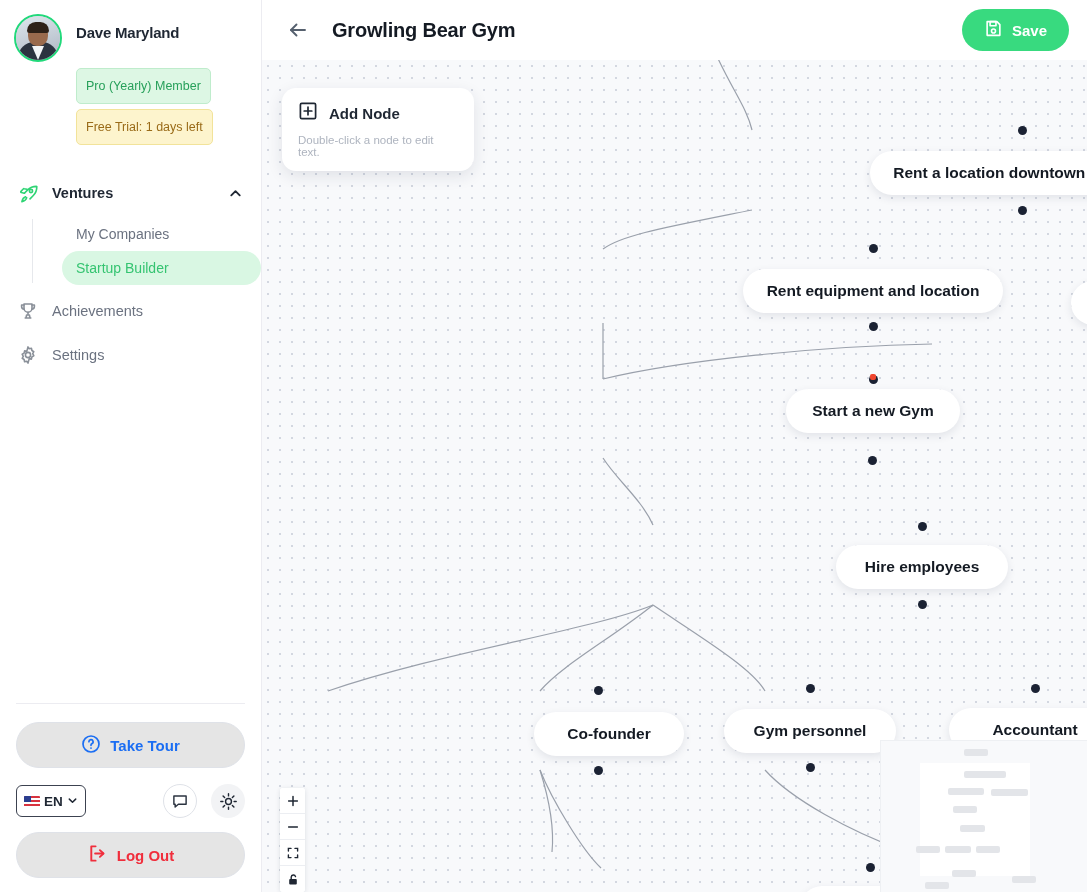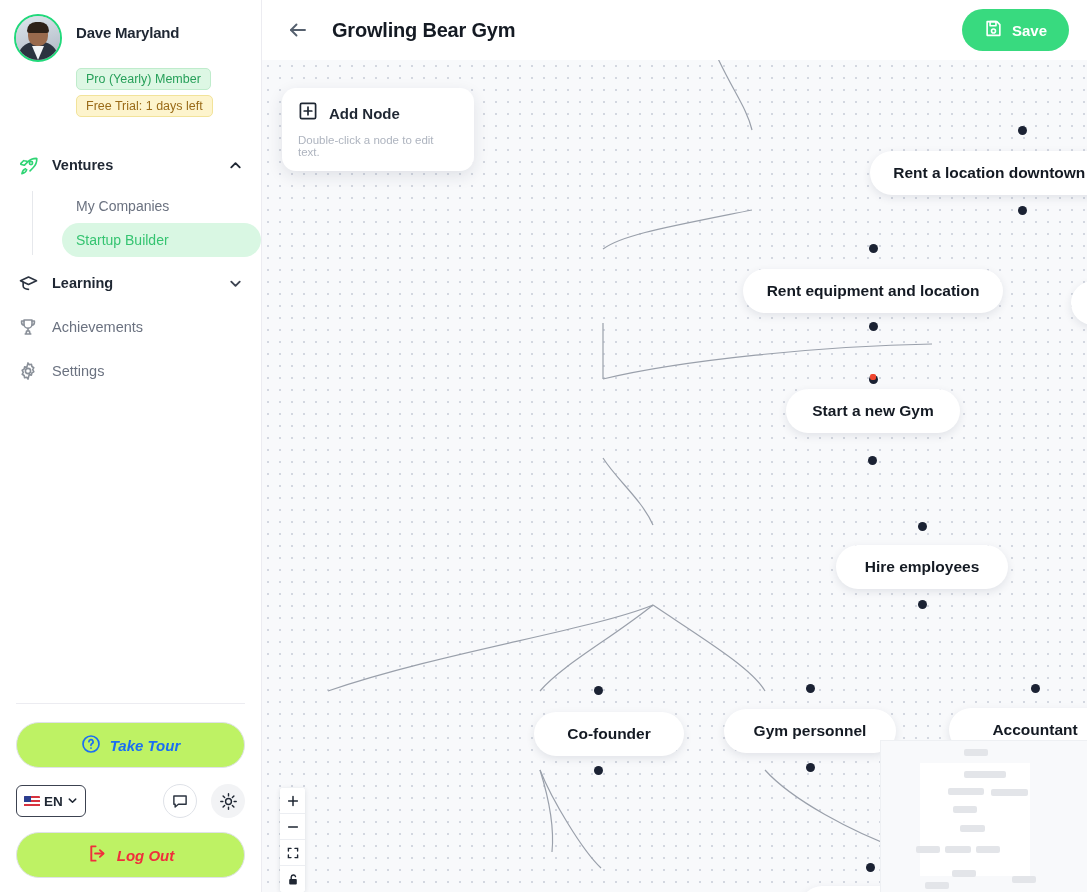--- a/index.html
+++ b/index.html
@@ -31,21 +31,21 @@
     transform: translateX(-50%); border-radius: 11px 11px 3px 3px; background: #2e2118; }
   .avatar .body { position: absolute; left: 50%; bottom: 0; width: 40px; height: 18px;
     transform: translateX(-50%); border-radius: 16px 16px 0 0; background: #2b3340; }
   .avatar .shirt { position: absolute; left: 50%; bottom: 0; width: 12px; height: 14px;
     transform: translateX(-50%); background: #f2f4f7; clip-path: polygon(50% 100%,0 0,100% 0); }
   .profile-name {
     margin-left: 14px; margin-top: 10px;
     font-size: 15px; font-weight: 700; color: #1f2733; letter-spacing: -0.2px; text-align: right;
   }
   .badges { padding: 6px 0 0 76px; display: flex; flex-direction: column; align-items: flex-start; gap: 5px; }
-  .badge { font-size: 12.5px; padding: 3px 9px; border-radius: 5px; white-space: nowrap; }
+  .badge { font-size: 12.5px; padding: 10px 9px; border-radius: 5px; white-space: nowrap; }
   .badge-pro { background: #ddf7e4; color: #27a05a; border: 1px solid #bfeccc; }
   .badge-trial { background: #fdf4cd; color: #9a6b18; border: 1px solid #f2e39a; }
 
   .nav { margin-top: 26px; }
   .nav-item {
     display: flex; align-items: center; height: 44px;
     padding: 0 18px; cursor: pointer; position: relative;
   }
   .nav-item .ico { width: 30px; flex: 0 0 30px; display: flex; align-items: center; justify-content: flex-start; }
   .nav-label { font-size: 14.5px; color: #6b7280; margin-left: 4px; }
@@ -61,21 +61,21 @@
     margin-left: 14px; height: 34px; display: flex; align-items: center;
     padding: 0 14px; border-radius: 17px; font-size: 14px; color: #6b7280; cursor: pointer;
   }
   .sub-item.selected { background: #d9f7e3; color: #35c471; }
 
   .sidebar-bottom { margin-top: auto; padding: 0 16px 14px; }
   .divider { height: 1px; background: #ececf1; margin: 0 0 18px; }
   .btn-outline {
     height: 46px; border: 1px solid #dfe2e8; border-radius: 23px;
     display: flex; align-items: center; justify-content: center; gap: 9px;
-    font-size: 15px; font-weight: 700; cursor: pointer; background: #bef264; font-style: italic;
+    font-size: 15px; font-weight: 700; cursor: pointer; background: #e5e5e5;
   }
   .btn-tour { color: #1b6ef3; }
   .btn-logout { color: #f02e3c; margin-top: 14px; }
   .mid-row { display: flex; align-items: center; margin: 16px 0 0; }
   .lang {
     height: 32px; border: 1px solid #3c4250; border-radius: 6px;
     display: flex; align-items: center; gap: 4px; padding: 0 7px;
     font-size: 13.5px; color: #1f2733; cursor: pointer; background: #fff; font-weight: bold;
   }
   .flag { width: 16px; height: 11px; border-radius: 1px; overflow: hidden;
@@ -196,34 +196,20 @@
 
       <div class="subnav">
         <div class="sub-item">
           <span>My Companies</span>
         </div>
         <div class="sub-item selected">
           <span>Startup Builder</span>
         </div>
       </div>
 
-      <div class="nav-item active-parent">
-        <span class="ico">
-          <svg width="21" height="21" viewBox="0 0 22 22" fill="none" stroke="#2b3340" stroke-width="1.7" stroke-linecap="round" stroke-linejoin="round">
-            <path d="M11 4.2L2.6 8.1 11 12l8.4-3.9L11 4.2z"></path>
-            <path d="M5.4 9.6v4.1c0 1.9 2.5 3.4 5.6 3.4"></path>
-          </svg>
-        </span>
-        <span class="nav-label">Learning</span>
-        <span class="chev muted">
-          <svg width="15" height="15" viewBox="0 0 16 16" fill="none" stroke="#3c4250" stroke-width="2" stroke-linecap="round" stroke-linejoin="round">
-              <polyline points="3.5,6 8,10.5 12.5,6"></polyline>
-            </svg>
-        </span>
-      </div>
 
       <div class="nav-item">
         <span class="ico">
           <svg width="20" height="20" viewBox="0 0 20 20" fill="none" stroke="#8a9099" stroke-width="1.6" stroke-linecap="round" stroke-linejoin="round">
             <path d="M6 3h8v4.2a4 4 0 0 1-8 0V3z"></path>
             <path d="M6 4H3.6v1.6A2.6 2.6 0 0 0 6.2 8.2"></path>
             <path d="M14 4h2.4v1.6a2.6 2.6 0 0 1-2.6 2.6"></path>
             <path d="M10 11.3V14M7.2 17h5.6M8.6 14h2.8l.6 3H8l.6-3z"></path>
           </svg>
         </span>

